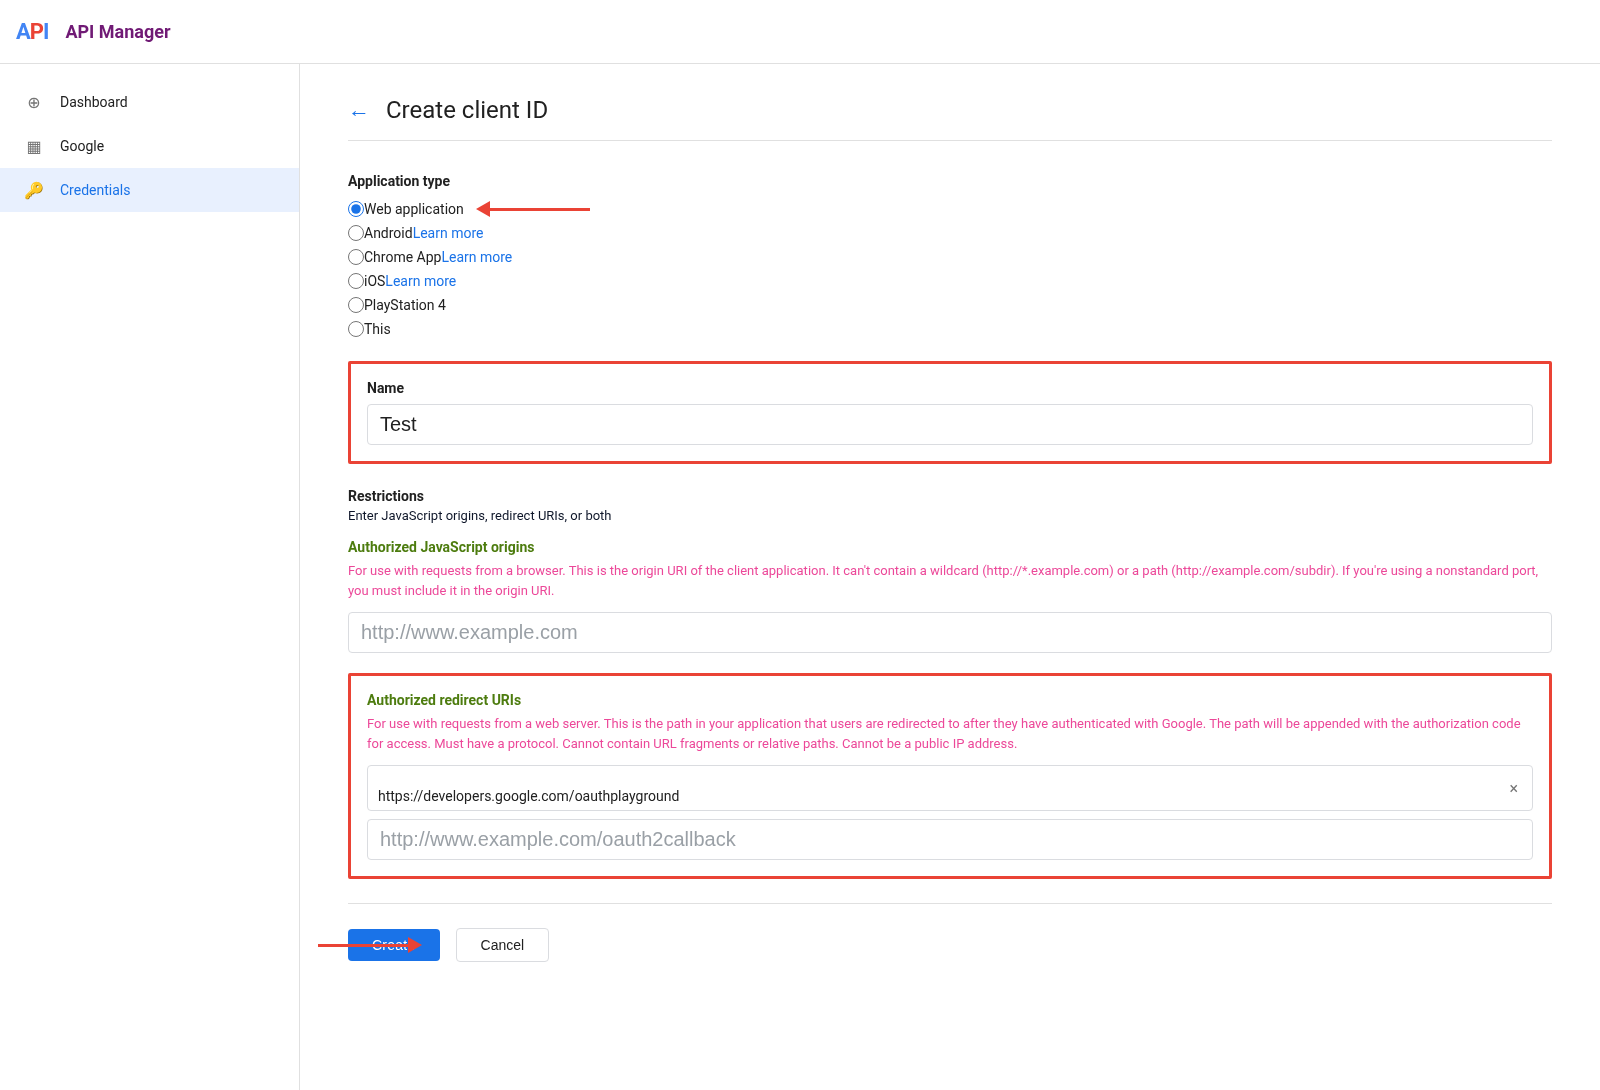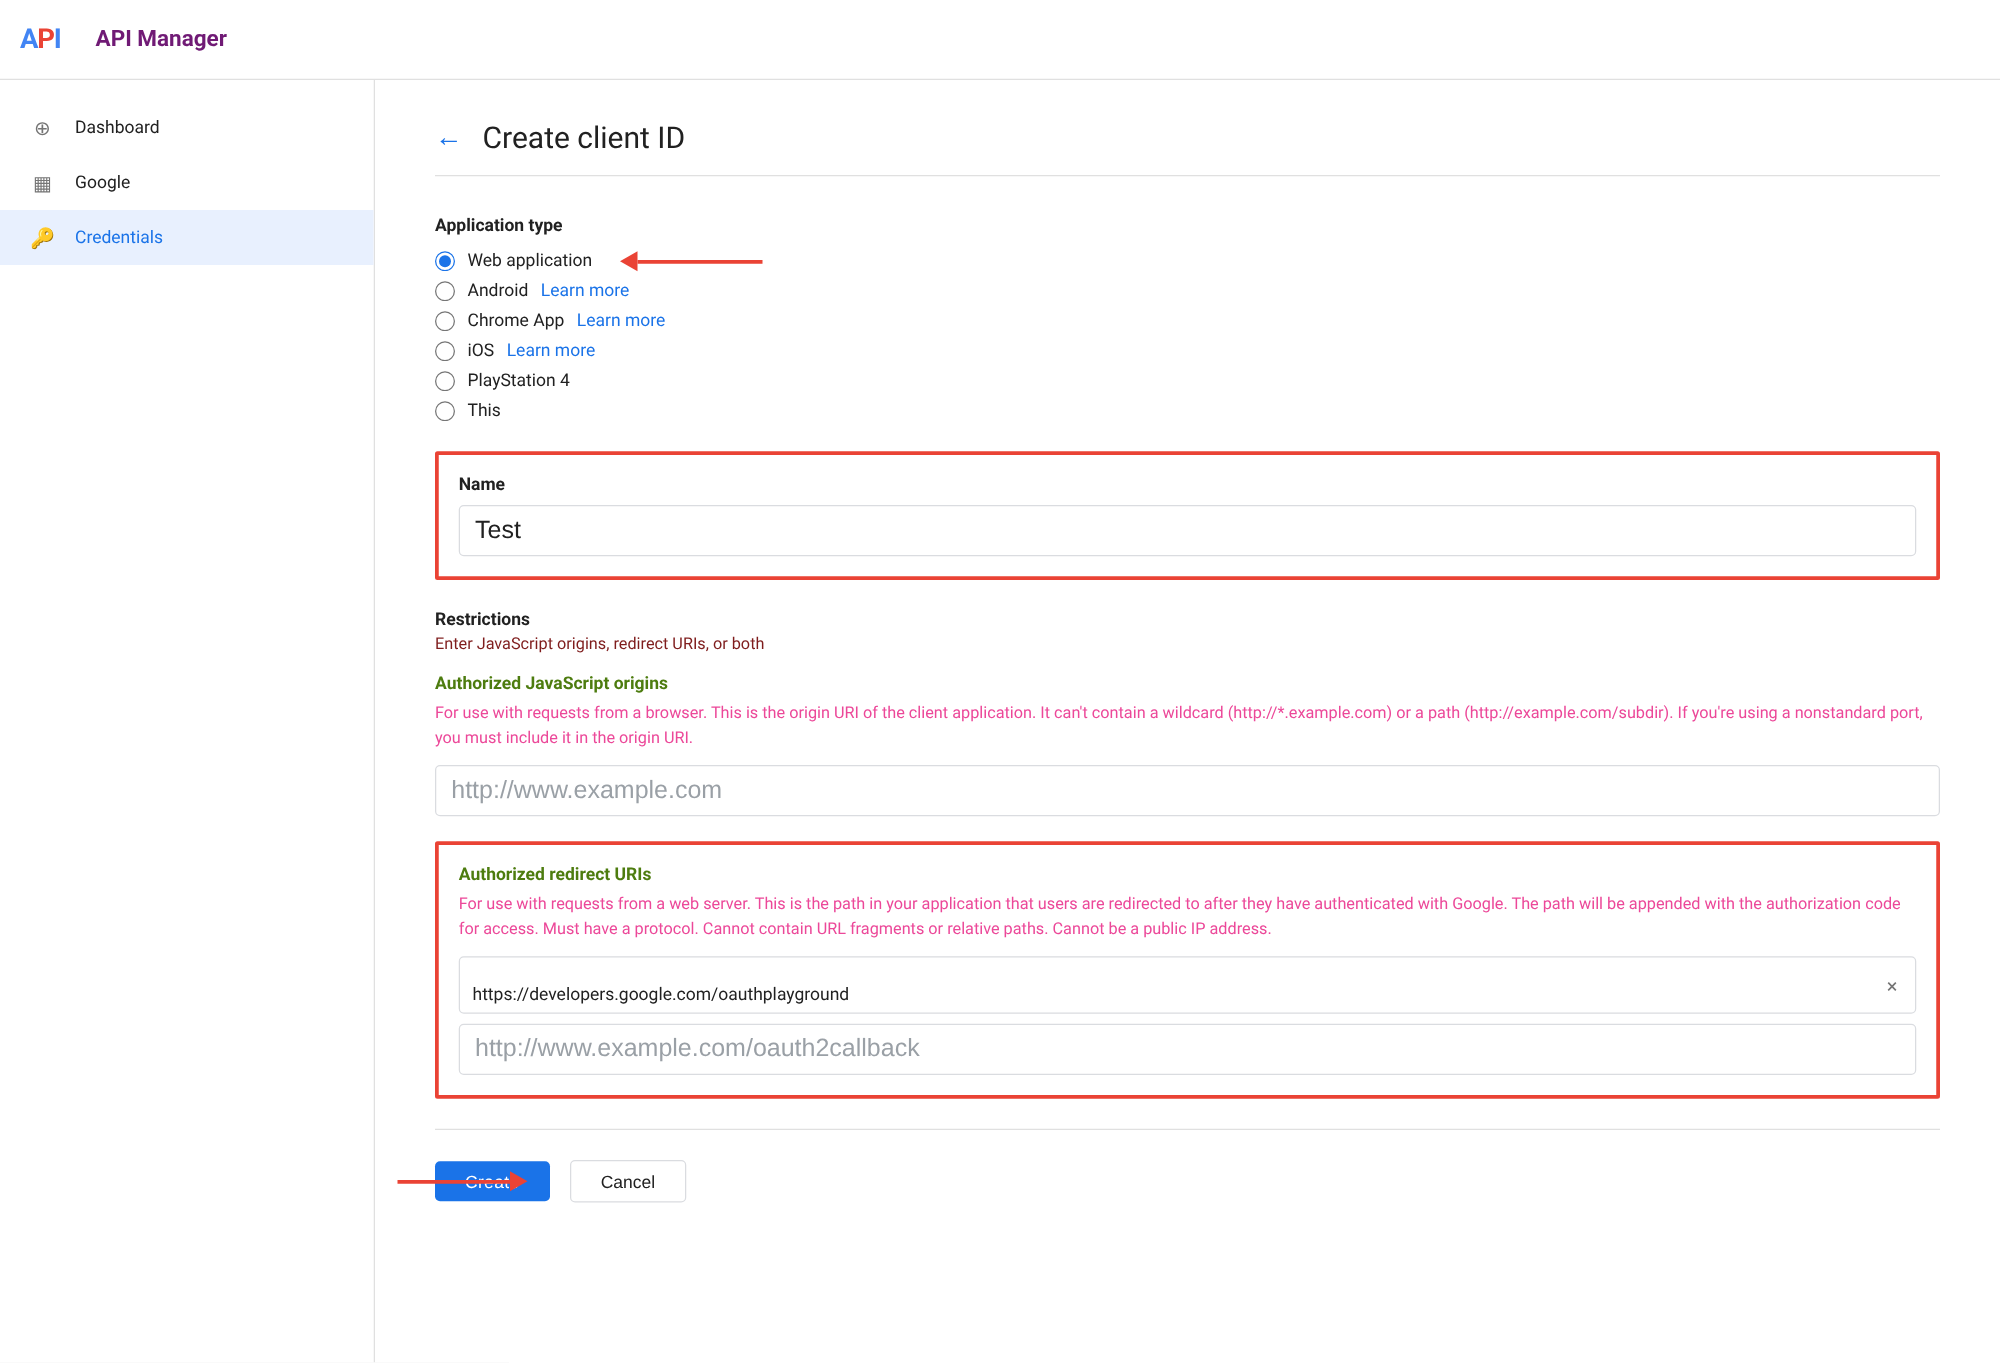--- a/index.html
+++ b/index.html
@@ -11,21 +11,21 @@
       align-items: center;
       padding: 0 16px;
       height: 64px;
       background: #fff;
       border-bottom: 1px solid #e0e0e0;
       flex-shrink: 0;
     }
     .header-logo {
       display: flex;
       align-items: center;
-      gap: 28px;
+      gap: 17px;
     }
     .api-logo {
       font-size: 22px;
       font-weight: 700;
       color: #4285f4;
       letter-spacing: -1px;
     }
     .header-title {
       font-size: 18px;
       color: #701a75;
@@ -111,21 +111,20 @@
       font-weight: 700;
       margin-bottom: 12px;
       color: #212121;
     }
 
     
     .radio-group { display: flex; flex-direction: column; gap: 8px; }
     .radio-item {
       display: flex;
       align-items: center;
-      gap: 10px;
       font-size: 14px;
     }
     .radio-item input[type="radio"] {
       width: 16px;
       height: 16px;
       accent-color: #1a73e8;
       cursor: pointer;
     }
     .radio-item label { cursor: pointer; }
     .radio-item a { color: #1a73e8; text-decoration: none; }
@@ -158,21 +157,21 @@
 
     
     .restrictions-title {
       font-size: 14px;
       font-weight: 700;
       margin-bottom: 4px;
       color: #212121;
     }
     .restrictions-subtitle {
       font-size: 13px;
-      color: #7f1d1d;
+      color: #0f172a;
       margin-bottom: 16px;
     }
 
     
     .subsection { margin-left: 0; margin-bottom: 20px; }
     .subsection-title {
       font-size: 14px;
       font-weight: 700;
       margin-bottom: 6px;
       color: #4d7c0f;

